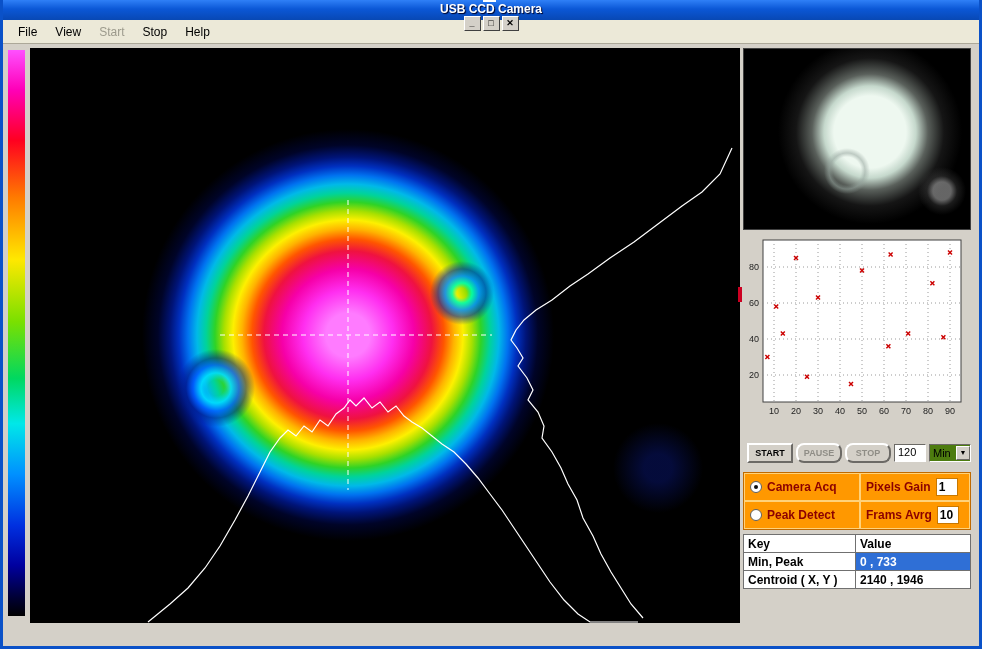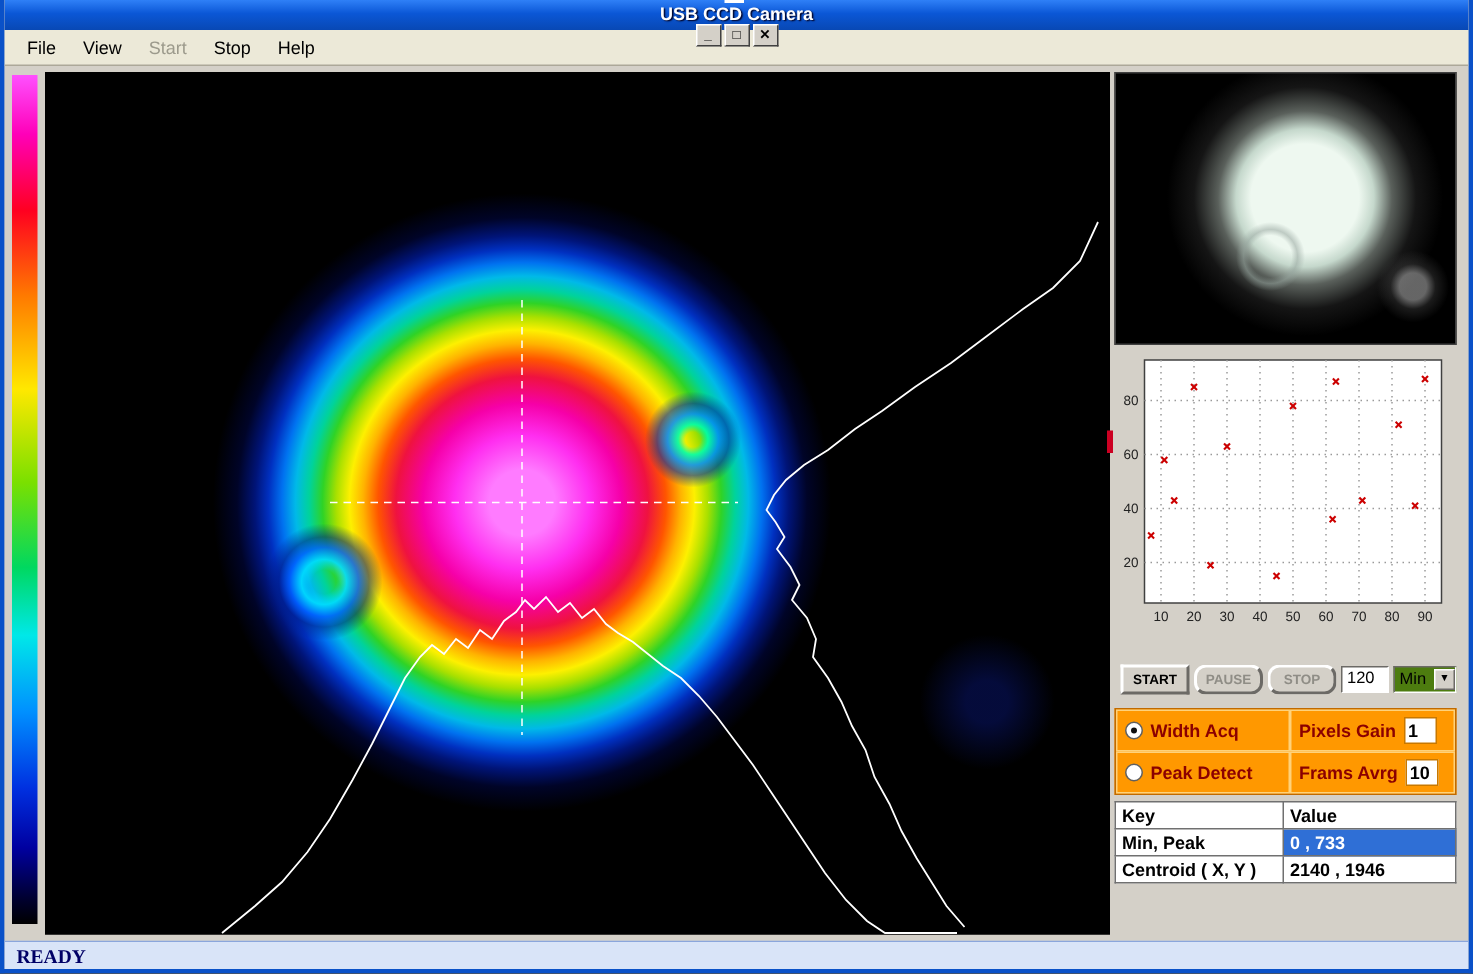--- a/index.html
+++ b/index.html
@@ -202,21 +202,21 @@
         <div class="num-box">120</div>
         <div class="dropdown">
           <span class="dd-label">Min</span>
           <span class="dd-arrow">▼</span>
         </div>
       </div>
 
       <div class="acq">
         <div class="acq-cell">
           <span class="radio sel"></span>
-          <span class="acq-label">Width Acq</span>
+          <span class="acq-label">Camera Acq</span>
         </div>
         <div class="acq-cell">
           <span class="acq-label">Pixels Gain</span>
           <span class="gain-box">1</span>
         </div>
         <div class="acq-cell">
           <span class="radio"></span>
           <span class="acq-label">Peak Detect</span>
         </div>
         <div class="acq-cell">
@@ -242,17 +242,14 @@
               <td>Centroid ( X, Y )</td>
               <td>2140 , 1946</td>
             </tr>
           </tbody>
         </table>
       </div>
 
     </div>
   </div>
 
-  <div class="statusbar">
-    <span class="status-text">READY</span>
-  </div>
 
 </div>
 
 </body></html>

